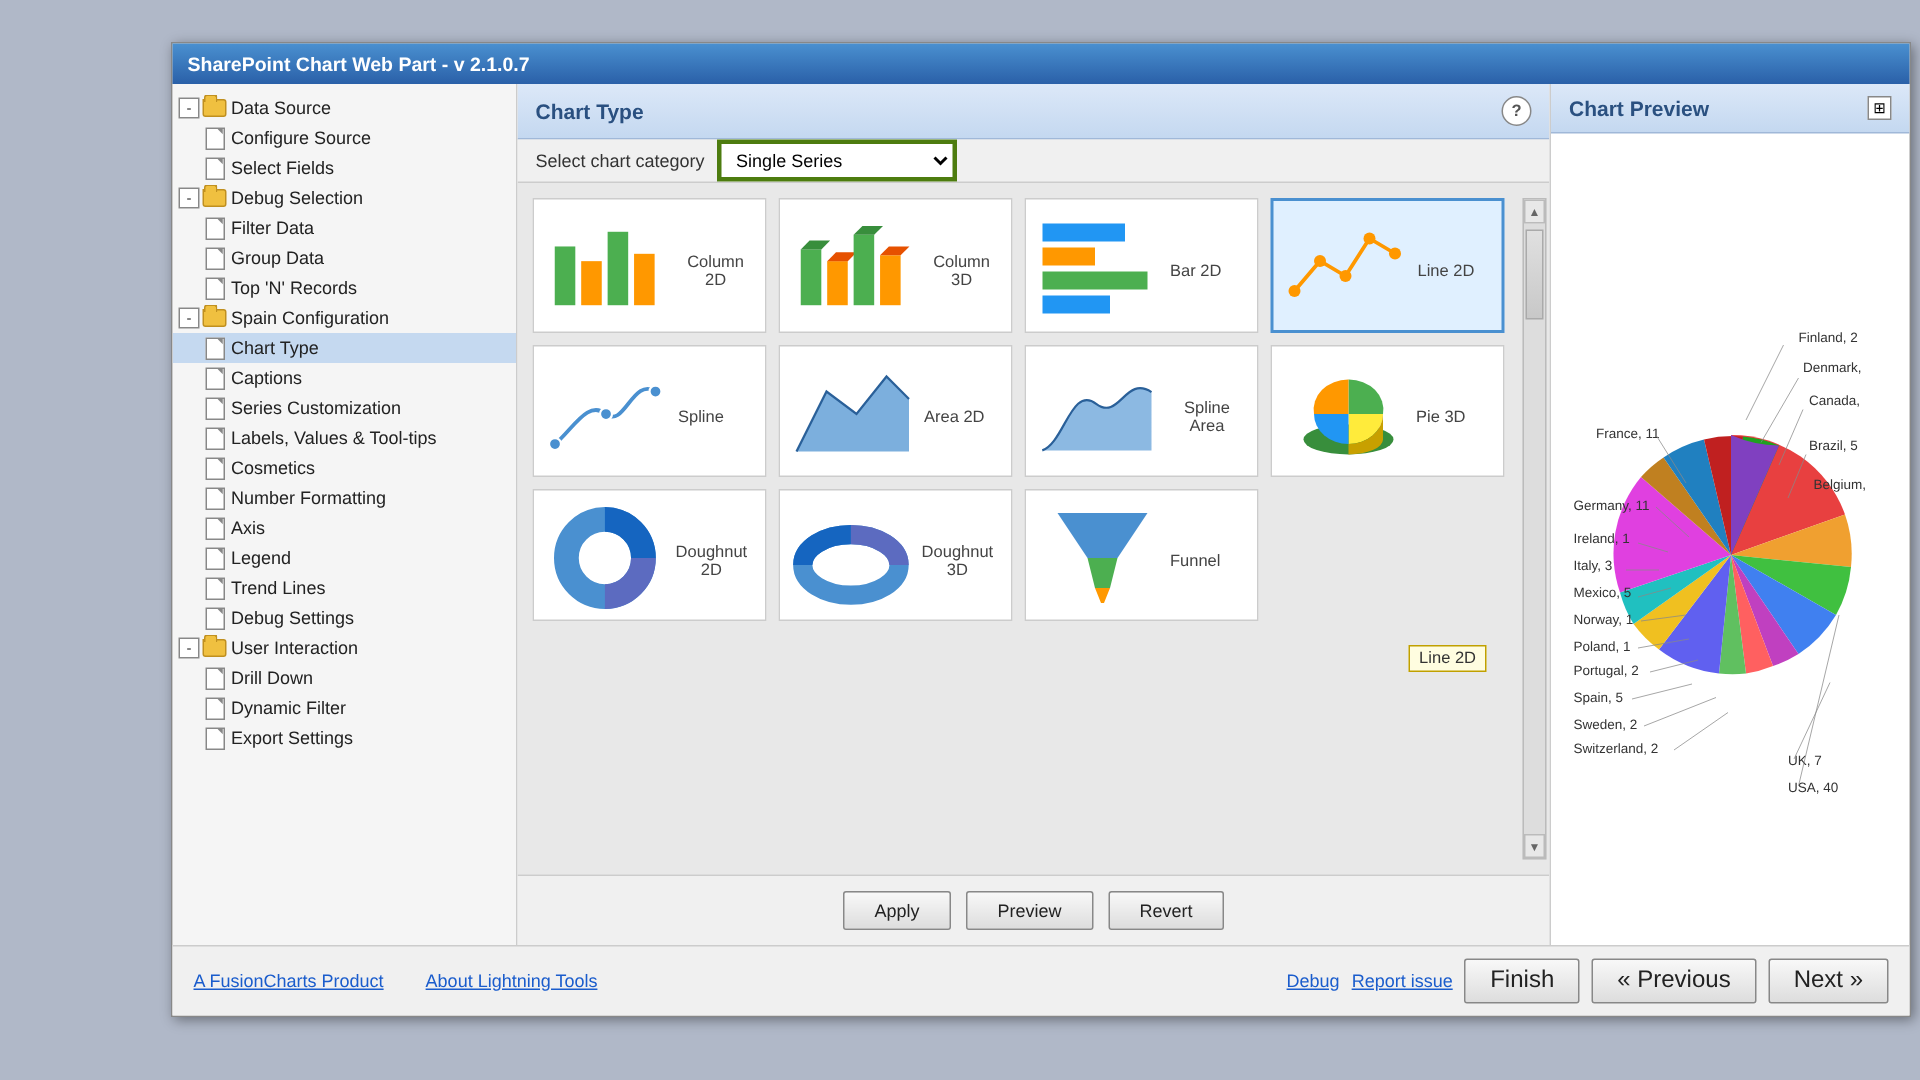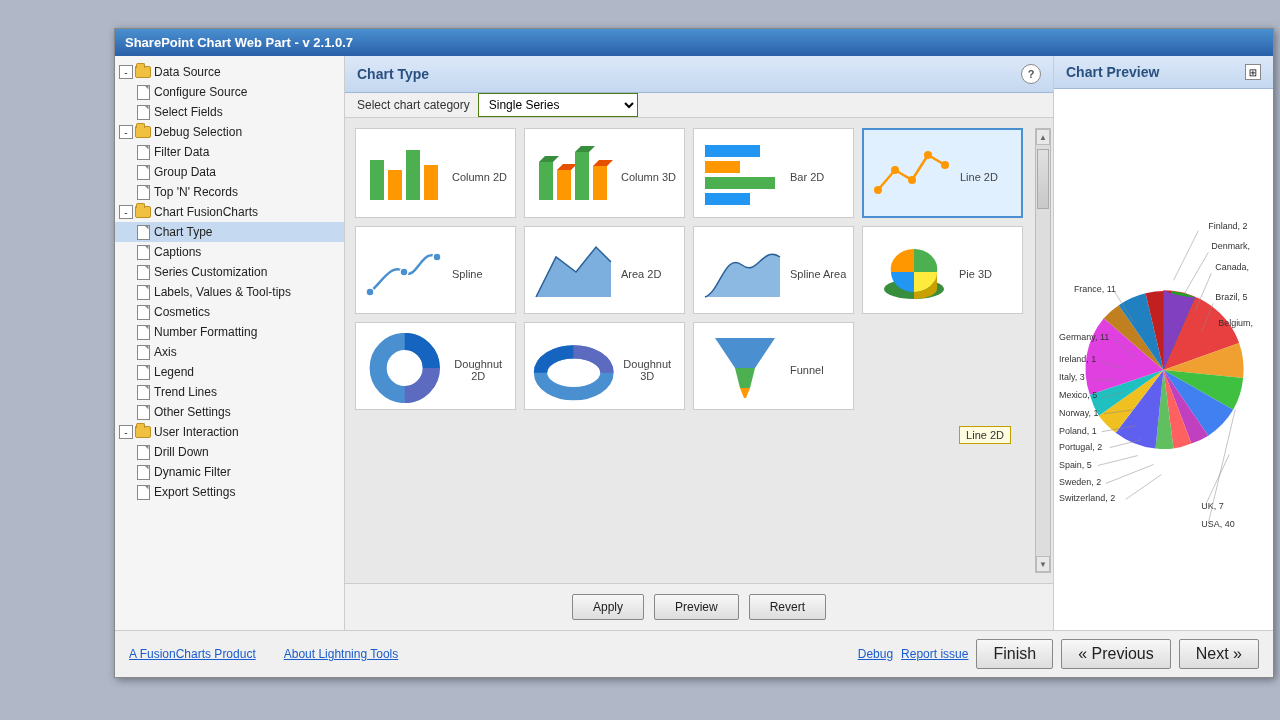--- a/index.html
+++ b/index.html
@@ -185,21 +185,21 @@
       flex-shrink: 0;
     }
 
     .chart-selector-label {
       font-size: 12px;
       color: #333;
     }
 
     .chart-select {
       padding: 3px 6px;
-      border: 1px solid #4d7c0f;
+      border: 3px solid #4d7c0f;
       background: white;
       font-size: 12px;
       min-width: 160px;
     }
 
     .chart-grid-container {
       flex: 1;
       overflow: hidden;
       position: relative;
       padding: 10px;
@@ -278,21 +278,21 @@
       border: 1px solid #888;
       background: linear-gradient(to bottom, #f8f8f8, #ddd);
       font-size: 12px;
       cursor: pointer;
       border-radius: 2px;
       color: #222;
     }
 
     
     .right-panel {
-      width: 220px;
+      width: 240px;
       background: white;
       border-left: 1px solid #ccc;
       flex-shrink: 0;
       display: flex;
       flex-direction: column;
     }
 
     .preview-header {
       background: linear-gradient(to bottom, #dce8f8, #c4d8f0);
       border-bottom: 1px solid #a0b8d8;
@@ -457,21 +457,21 @@
             <div class="page-icon"></div>
           </span>
           <span class="tree-label">Top 'N' Records</span>
         </div>
 
         <div class="tree-item level-0">
           <span class="expand-icon">-</span>
           <span class="tree-icon">
             <div class="folder-icon"></div>
           </span>
-          <span class="tree-label">Chart FusionCharts</span>
+          <span class="tree-label">Spain Configuration</span>
         </div>
         <div class="tree-item level-1 selected">
           <span class="tree-icon">
             <div class="page-icon"></div>
           </span>
           <span class="tree-label">Chart Type</span>
         </div>
         <div class="tree-item level-1">
           <span class="tree-icon">
             <div class="page-icon"></div>
@@ -517,21 +517,21 @@
         <div class="tree-item level-1">
           <span class="tree-icon">
             <div class="page-icon"></div>
           </span>
           <span class="tree-label">Trend Lines</span>
         </div>
         <div class="tree-item level-1">
           <span class="tree-icon">
             <div class="page-icon"></div>
           </span>
-          <span class="tree-label">Other Settings</span>
+          <span class="tree-label">Debug Settings</span>
         </div>
 
         <div class="tree-item level-0">
           <span class="expand-icon">-</span>
           <span class="tree-icon">
             <div class="folder-icon"></div>
           </span>
           <span class="tree-label">User Interaction</span>
         </div>
         <div class="tree-item level-1">

